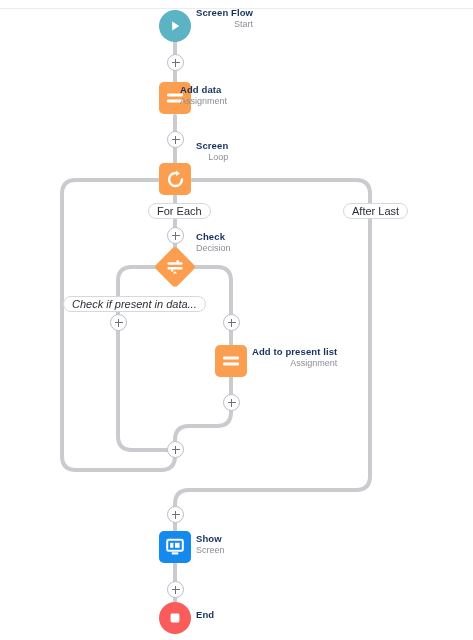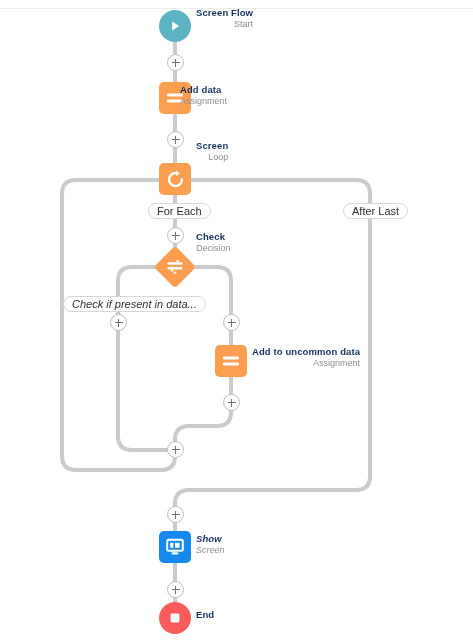--- a/index.html
+++ b/index.html
@@ -217,35 +217,35 @@
 
   <div class="node" style="left:215px; top:345px;">
     <div class="sq" style="background:#fc9e4f;">
       <svg width="20" height="16" viewBox="0 0 20 16">
         <rect x="2" y="3.5" width="16" height="3" rx="1.2" fill="#ffffff"></rect>
         <rect x="2" y="9.5" width="16" height="3" rx="1.2" fill="#ffffff"></rect>
       </svg>
     </div>
   </div>
   <div class="label" style="left:252px; top:346px;">
-    <span class="t">Add to uncommon data</span>
+    <span class="t">Add to present list</span>
     <span class="s">Assignment</span>
   </div>
 
   <div class="node" style="left:159px; top:531px;">
     <div class="sq" style="background:#1589ee;">
       <svg width="20" height="18" viewBox="0 0 20 18">
         <rect x="2.2" y="1.8" width="15.6" height="11" rx="1.4" fill="none" stroke="#ffffff" stroke-width="2"></rect>
         <rect x="5.2" y="4.8" width="3.2" height="5" fill="#ffffff"></rect>
         <rect x="10.0" y="4.8" width="4.6" height="5" fill="#ffffff"></rect>
         <rect x="6.6" y="14.2" width="6.8" height="2.2" rx="1" fill="#ffffff"></rect>
       </svg>
     </div>
   </div>
-  <div class="label" style="left:196px; top:533px;font-style:italic;">
+  <div class="label" style="left:196px; top:533px;">
     <span class="t">Show</span>
     <span class="s">Screen</span>
   </div>
 
   <div class="node" style="left:159px; top:602px;">
     <div class="circ" style="background:#fa5c5c;">
       <svg width="14" height="14" viewBox="0 0 14 14">
         <rect x="2.6" y="2.6" width="8.8" height="8.8" rx="1.4" fill="#ffffff"></rect>
       </svg>
     </div>

